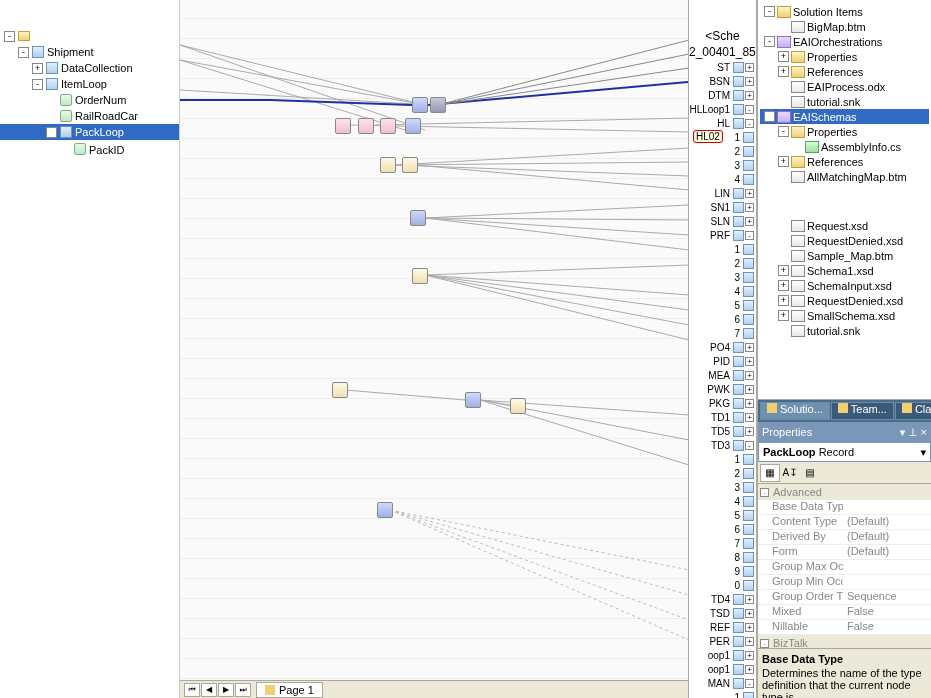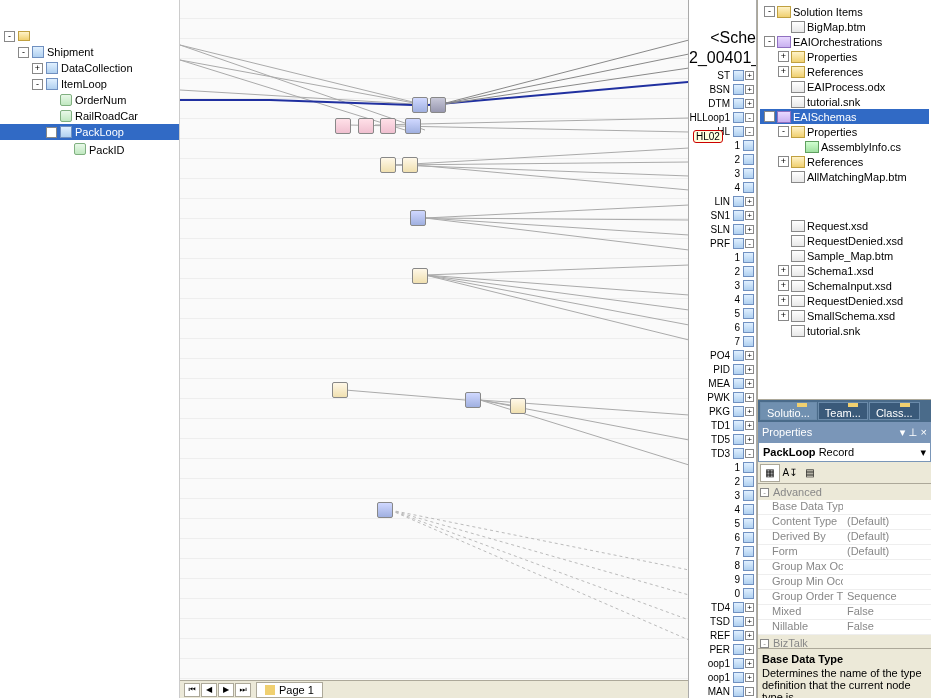--- a/index.html
+++ b/index.html
@@ -26,38 +26,38 @@
 .functoid.loop { background: linear-gradient(#d0d8ff, #a0b0e0); }
 .functoid.dark { background: linear-gradient(#c8c8d8, #9898b0); }
 .functoid.pink { background: linear-gradient(#ffe0e8, #f0c0d0); }
 
 .pager { position: absolute; bottom: 0; left: 0; right: 0; height: 18px; background: #ece9d8; border-top: 1px solid #aca899; display: flex; align-items: center; padding: 0 4px; }
 .pager-btn { width: 16px; height: 14px; border: 1px solid #aca899; background: #fff; margin-right: 1px; display: inline-flex; align-items: center; justify-content: center; font-size: 8px; cursor: pointer; }
 .pager-tab { padding: 0 8px; height: 16px; background: #fff; border: 1px solid #aca899; display: inline-flex; align-items: center; margin-left: 4px; }
 .pager-tab-icon { width: 10px; height: 10px; background: #f0d070; margin-right: 4px; }
 
 .right-tree { width: 68px; height: 100%; border-right: 1px solid #aaa; overflow-y: auto; background: #fff; padding-top: 28px; }
-.rt-header { font-size: 16px; text-align: right; padding: 1px 0; overflow: hidden; white-space: nowrap; }
+.rt-header { font-size: 12px; text-align: center; padding: 1px 0; overflow: hidden; white-space: nowrap; }
 .rt-row { display: flex; align-items: center; height: 14px; justify-content: flex-end; padding-right: 2px; }
 .rt-label { font-size: 10px; margin-right: 2px; white-space: nowrap; overflow: hidden; }
 .rt-icon { width: 11px; height: 11px; border: 1px solid #7090c0; background: linear-gradient(#e0f0ff,#b0d0f0); margin-left: 1px; }
 .rt-exp { width: 9px; height: 9px; border: 1px solid #888; background: #fff; font-size: 8px; display: inline-flex; align-items: center; justify-content: center; margin-left: 1px; }
 
 .solution-panel { width: 174px; height: 100%; display: flex; flex-direction: column; border-left: 1px solid #aca899; }
 .sol-tree { flex: 0 0 auto; height: 400px; background: #fff; overflow-y: auto; padding: 4px 2px; border-bottom: 1px solid #aca899; position: relative; }
 .sol-node { display: flex; align-items: center; height: 15px; cursor: pointer; white-space: nowrap; }
 .sol-icon { width: 14px; height: 12px; margin-right: 2px; }
 .folder-yellow { background: linear-gradient(#fff3c8,#f0d070); border: 1px solid #c0a040; }
 .proj-icon { background: linear-gradient(#e8d8ff,#c8b0f0); border: 1px solid #9070c0; }
 .file-icon { background: linear-gradient(#fff,#e8e8e8); border: 1px solid #888; }
 .cs-icon { background: linear-gradient(#d0ffd0,#a0e0a0); border: 1px solid #60a060; }
 .sol-selected { background: #316ac5; color: #fff; }
 
 .tabs-bar { height: 22px; background: #4a6b8a; display: flex; align-items: center; padding: 0 2px; }
-.tab { height: 18px; padding: 0 6px; background: #3a5a7a; color: #fff; border: 1px solid #6b8baa; display: inline-flex; align-items: flex-end; font-size: 10px; margin-right: 1px; cursor: pointer; flex-direction: column; }
+.tab { height: 18px; padding: 0 6px; background: #3a5a7a; color: #fff; border: 1px solid #6b8baa; display: inline-flex; align-items: flex-start; font-size: 10px; margin-right: 1px; cursor: pointer; }
 .tab.active { background: #7090b0; }
 .tab-icon { width: 10px; height: 10px; background: #f0d070; margin-right: 3px; }
 
 .props-header { height: 20px; background: #7a96b8; color: #fff; display: flex; align-items: center; justify-content: space-between; padding: 0 4px; font-size: 11px; }
 .props-close { cursor: pointer; }
 .props-combo { height: 20px; background: #fff; border: 1px solid #7a96b8; display: flex; align-items: center; padding: 0 4px; }
 .props-toolbar { height: 22px; background: #ece9d8; border-bottom: 1px solid #aca899; display: flex; align-items: center; padding: 0 2px; }
 .props-tbtn { width: 20px; height: 18px; border: 1px solid transparent; display: inline-flex; align-items: center; justify-content: center; cursor: pointer; font-size: 10px; }
 .props-tbtn.active { border-color: #aca899; background: #fff; }
 .props-grid { flex: 1; background: #fff; overflow-y: auto; }

